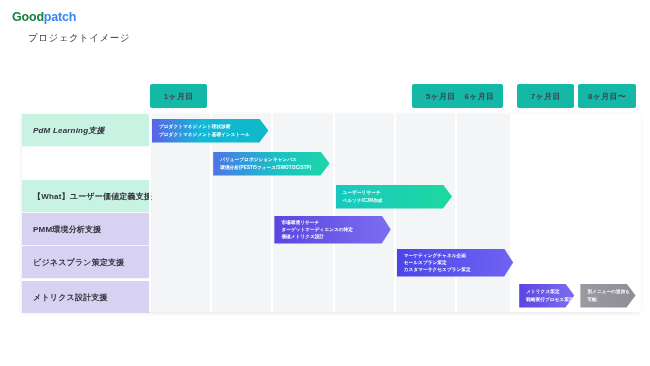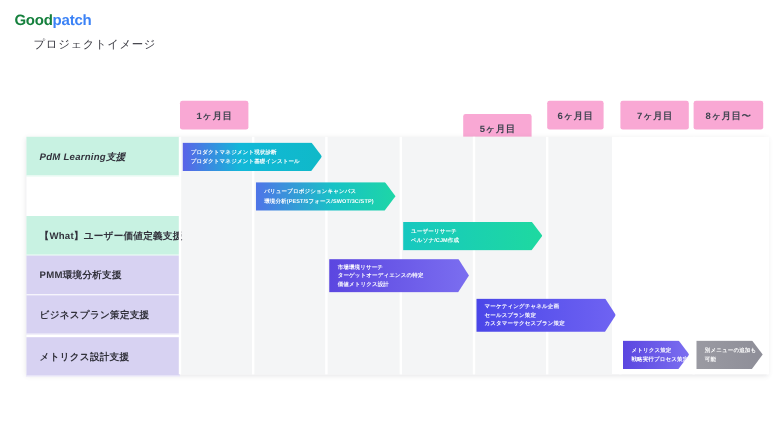--- a/index.html
+++ b/index.html
@@ -26,22 +26,22 @@
     line-height: 1; white-space: nowrap; margin-left: 16px;
   }
 
   
   .chart { position: absolute; left: 12px; top: 84px; width: 628px; height: 232px; }
 
   
   .months { position: absolute; left: 138px; top: 0; width: 490px; height: 24px; }
   .month-cell {
     position: absolute; top: 0; height: 24px;
-    background: #f9a8d4; border-radius: 2px;
-    display: flex; align-items: center; justify-content: center; font-family: Liberation Mono, monospace;
+    background: #14b8a6; border-radius: 2px;
+    display: flex; align-items: center; justify-content: center;
   }
   .month-cell span {
     font-size: 8px; font-weight: 700; color: #3f4450;
     letter-spacing: 0.3px; white-space: nowrap;
   }
 
   
   .body-area {
     position: absolute; left: 10px; top: 30px;
     width: 618px; height: 198px;
@@ -106,21 +106,21 @@
 
   <div class="chart">
 
     <div class="months">
         <div class="month-cell" style="left: 0px; width: 57.2px;">
           <span>1ヶ月目</span>
         </div>
         <div class="month-cell" style="left: 61.2px; width: 57.2px; margin-top: 44px;">
           <span>2ヶ月目</span>
         </div>
-        <div class="month-cell" style="left: 236px; width: 57.2px; margin-top: 11px;">
+        <div class="month-cell" style="left: 262px; width: 57.2px;">
           <span>5ヶ月目</span>
         </div>
         <div class="month-cell" style="left: 306px; width: 47px;">
           <span>6ヶ月目</span>
         </div>
         <div class="month-cell" style="left: 367.2px; width: 57.2px;">
           <span>7ヶ月目</span>
         </div>
         <div class="month-cell" style="left: 428.4px; width: 57.2px;">
           <span>8ヶ月目〜</span>

